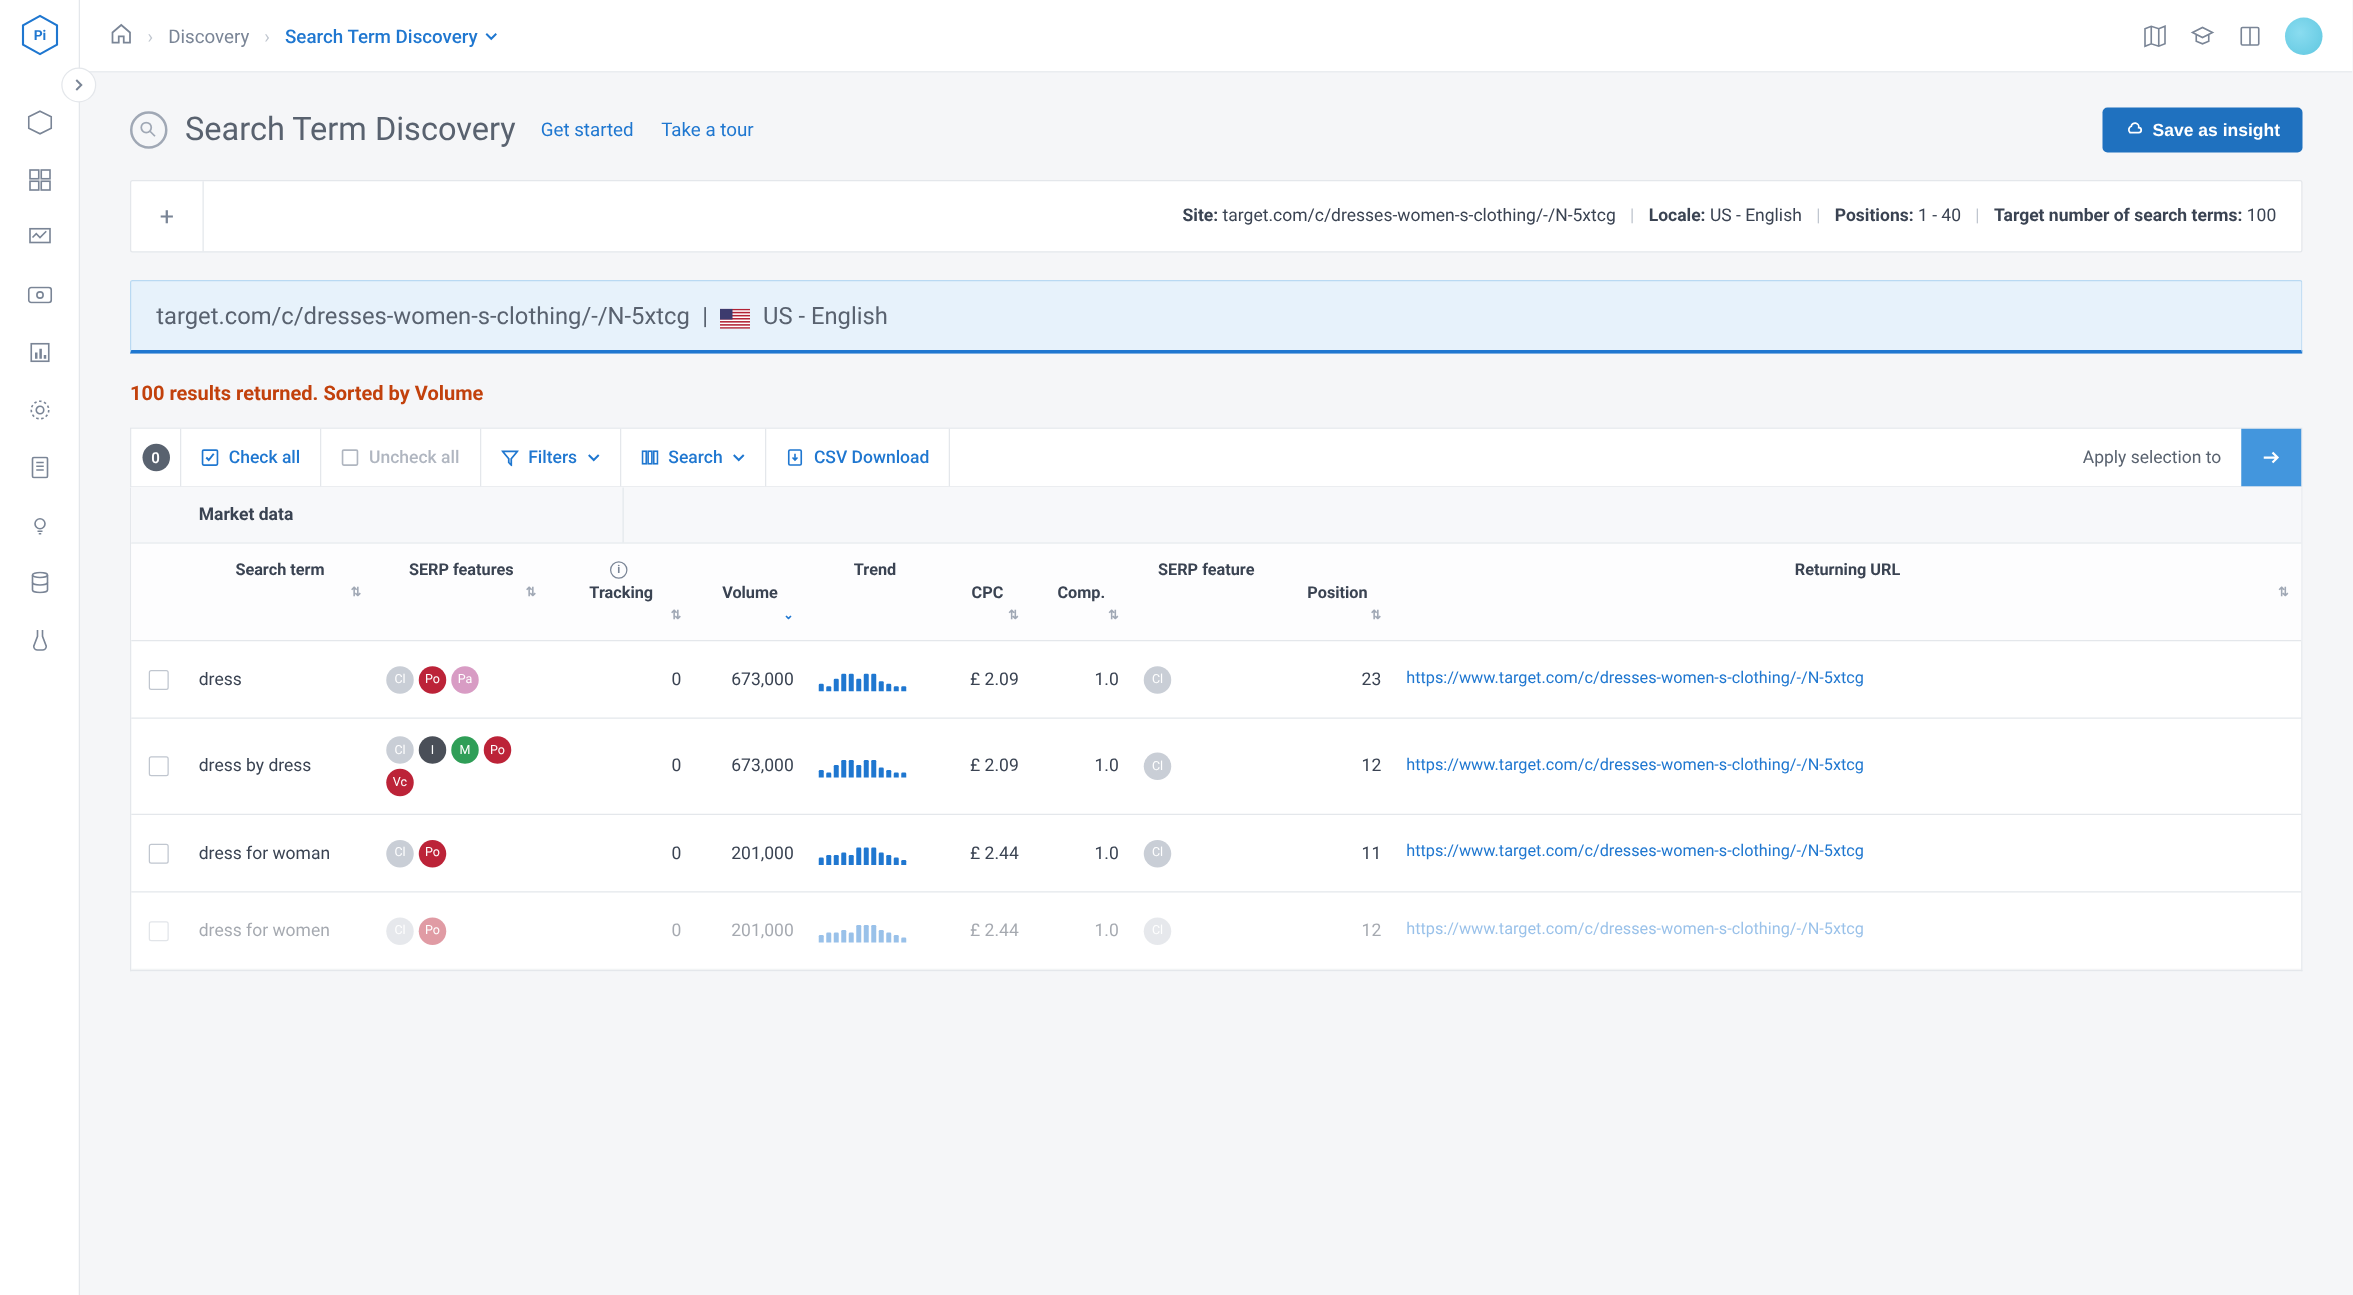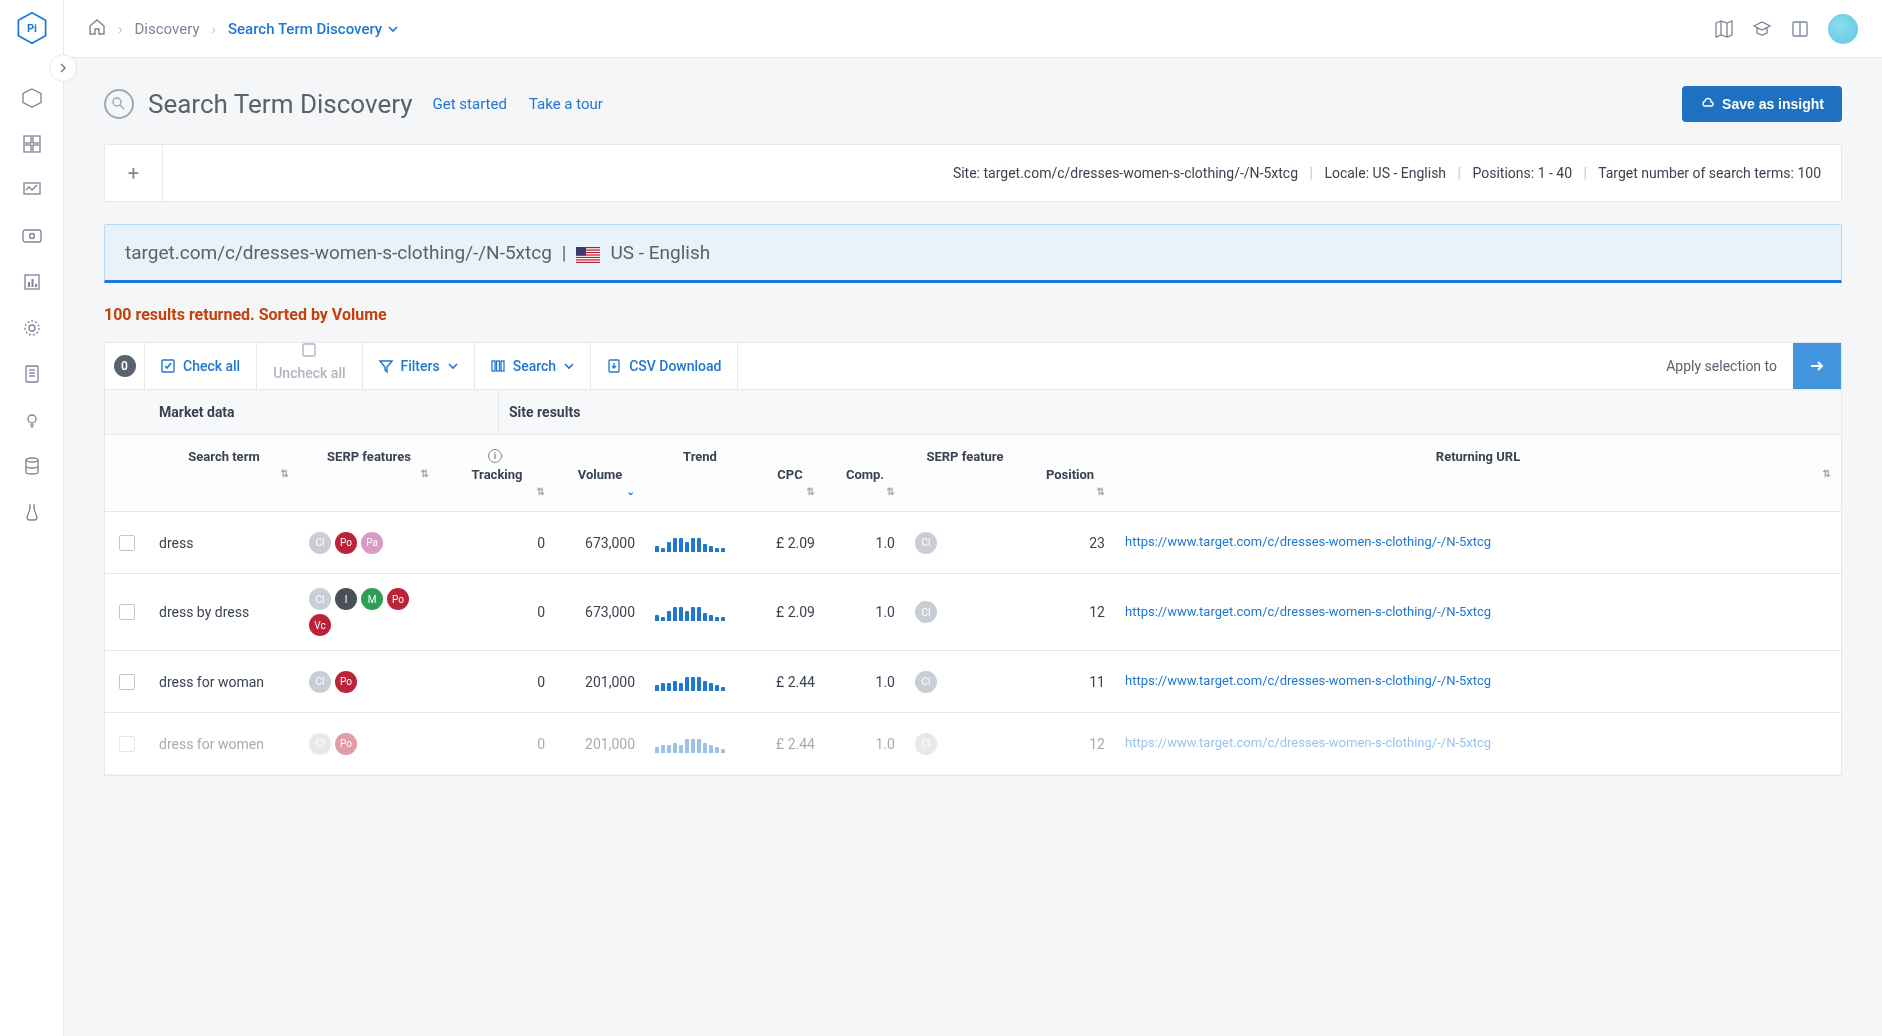--- a/index.html
+++ b/index.html
@@ -29,33 +29,33 @@
 .page-title-wrap .icon-circle { width: 30px; height: 30px; border: 2px solid #a0a8b5; border-radius: 50%; display: flex; align-items: center; justify-content: center; color: #a0a8b5; }
 .page-title { font-size: 26px; font-weight: 400; color: #59626f; }
 .page-links { display: flex; gap: 22px; }
 .page-links a { color: #1f77d0; text-decoration: none; font-size: 15px; cursor: pointer; }
 .page-header-spacer { flex: 1; }
 .save-btn { background: #1f71bf; color: #fff; border: none; padding: 10px 18px; border-radius: 4px; font-size: 14px; font-weight: 600; cursor: pointer; display: flex; align-items: center; gap: 8px; }
 
 .config-bar { border: 1px solid #e4e7eb; background: #fff; display: flex; align-items: center; height: 58px; margin-bottom: 22px; border-radius: 2px; }
 .config-add { width: 58px; height: 100%; border-right: 1px solid #e4e7eb; display: flex; align-items: center; justify-content: center; color: #7a8596; cursor: pointer; font-size: 20px; }
 .config-text { flex: 1; text-align: right; padding-right: 20px; font-size: 14px; color: #3a4352; }
-.config-text .k { font-weight: 400; }
+.config-text .k { font-weight: 700; }
 .config-text .sep2 { color: #c0c6cf; margin: 0 8px; }
 
 .filter-bar { background: #e7f2fb; border: 1px solid #b9d9f2; border-bottom: 3px solid #1f77d0; padding: 16px 20px; border-radius: 2px 2px 0 0; margin-bottom: 22px; font-size: 19px; color: #59626f; display: flex; align-items: center; gap: 10px; }
 .filter-bar .flag { width: 24px; height: 16px; display: inline-block; }
 
 .results-summary { font-size: 16px; font-weight: 700; color: #c2410c; margin-bottom: 18px; }
 
 .toolbar { display: flex; align-items: stretch; border: 1px solid #e4e7eb; background: #fff; height: 48px; margin-bottom: 0; }
 .toolbar .tcount { width: 40px; display: flex; align-items: center; justify-content: center; border-right: 1px solid #e4e7eb; }
 .toolbar .tcount span { background: #59626f; color: #fff; width: 22px; height: 22px; border-radius: 50%; display: flex; align-items: center; justify-content: center; font-size: 12px; font-weight: 600; }
 .toolbar .tbtn { display: flex; align-items: center; gap: 8px; padding: 0 16px; border-right: 1px solid #e4e7eb; color: #1f77d0; font-size: 14px; font-weight: 500; cursor: pointer; }
-.toolbar .tbtn.disabled { color: #b0b6c0; cursor: default; flex-direction: column; }
+.toolbar .tbtn.disabled { color: #b0b6c0; cursor: default; }
 .toolbar .tspacer { flex: 1; }
 .toolbar .tapply { display: flex; align-items: center; padding: 0 16px; color: #59626f; font-size: 14px; }
 .toolbar .tgo { width: 48px; background: #4396dd; color: #fff; display: flex; align-items: center; justify-content: center; cursor: pointer; }
 
 .table { border: 1px solid #e4e7eb; border-top: 0; background: #fff; }
 .table-header-groups { display: flex; border-bottom: 1px solid #e4e7eb; background: #f7f8fa; font-size: 14px; font-weight: 700; color: #3a4352; }
 .col-check { width: 44px; flex-shrink: 0; display: flex; align-items: center; justify-content: center; }
 .col-term { width: 150px; flex-shrink: 0; padding: 14px 10px; }
 .col-serp { width: 140px; flex-shrink: 0; padding: 14px 10px; }
 .col-track { width: 116px; flex-shrink: 0; padding: 14px 10px; text-align: right; }
@@ -321,21 +321,20 @@
           <svg width="16" height="16" viewBox="0 0 16 16">
               <path d="M2 8 H13 M9 4 L13 8 L9 12" fill="none" stroke="currentColor" stroke-width="1.8"></path>
             </svg>
         </div>
       </div>
 
       <div class="table">
         <div class="table-header-groups">
           <div class="col-check"></div>
           <div class="group-cell group-market" style="width:350px;">Market data</div>
-          <div class="group-cell group-site">Site results</div>
         </div>
         <div class="table-header-cols">
           <div class="col-check"></div>
           <div class="col-term">
               <span>Search term</span>
               <span class="sort-icon">⇅</span>
             </div>
           <div class="col-serp">
               <span>SERP features</span>
               <span class="sort-icon">⇅</span>

